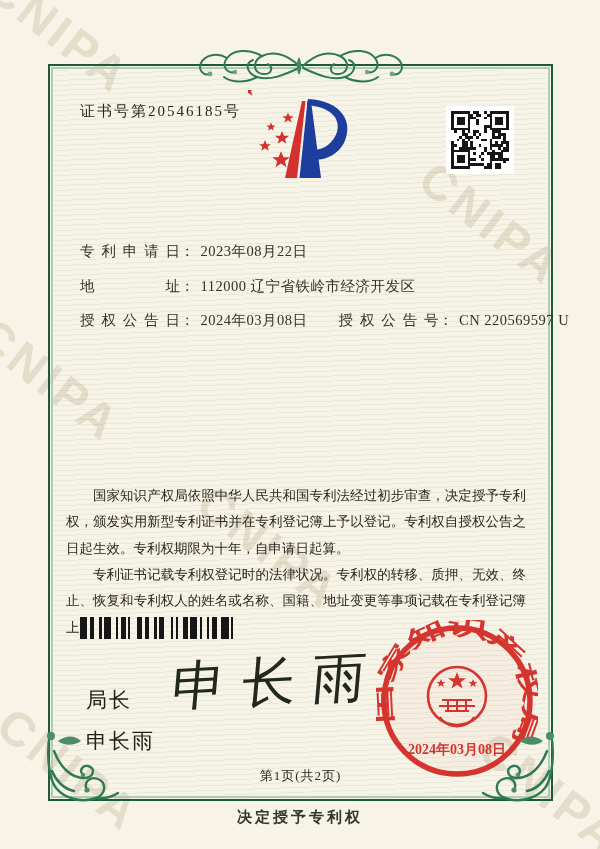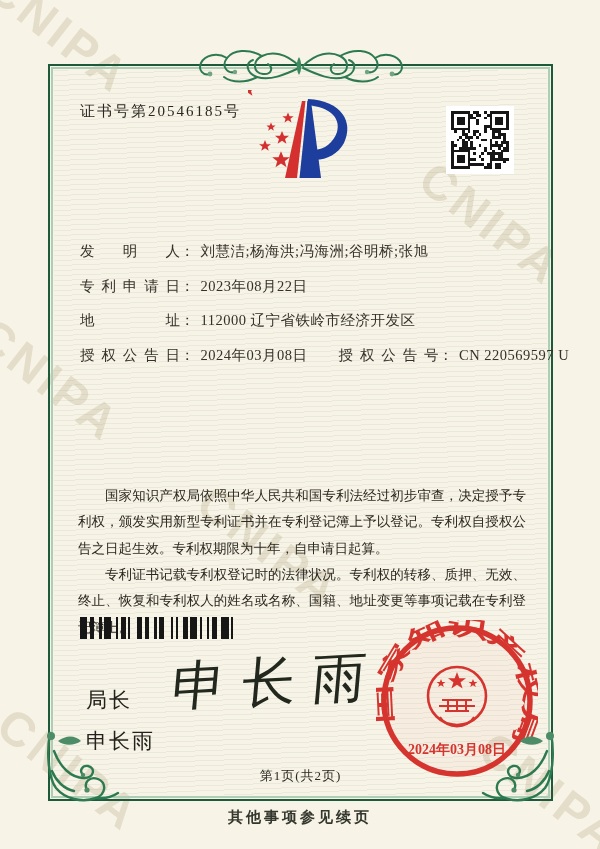--- a/index.html
+++ b/index.html
@@ -45,21 +45,21 @@
   }
   
   .fields{position:absolute;left:30px;top:176px;right:20px;font-size:14.5px;color:#35312a;}
   .frow{margin-bottom:15.5px;white-space:nowrap;}
   .flabel{display:inline-block;width:100px;text-align:justify;text-align-last:justify;vertical-align:bottom;}
   .fcolon{display:inline-block;margin-right:6px;}
   .fvalue{letter-spacing:0.5px;}
   .fvalue.inlinew{display:inline-block;width:138px;}
   .flabel.second{}
   
-  .paras{position:absolute;left:28px;right:25px;top:417px;font-size:13.5px;line-height:1.95;text-align:justify;color:#2c2820;}
+  .paras{position:absolute;left:16px;right:25px;top:417px;font-size:13.5px;line-height:1.95;text-align:justify;color:#2c2820;}
   .paras p{margin:0;text-indent:2em;}
   
   .barcode{position:absolute;left:30px;top:551px;height:22px;display:flex;}
   .barcode div{height:100%;}
   .barcode .b{background:#161616;}
   
   .director{position:absolute;left:36px;top:614px;font-size:21px;line-height:1.95;color:#23211c;letter-spacing:2px;}
   .sigscript{
     position:absolute;left:122px;top:580px;font-size:54px;color:#23281f;
     transform:rotate(-3deg) skewX(-8deg);letter-spacing:16px;white-space:nowrap;
@@ -590,23 +590,20 @@
         <div class="on"></div>
         <div class="on"></div>
         <div></div>
         <div></div>
         <div></div>
       </div>
   </div>
 
 
   <div class="fields">
-    <div class="frow">
-      <span class="flabel">发明人</span><span class="fcolon">：</span><span class="fvalue">刘慧洁;杨海洪;冯海洲;谷明桥;张旭</span>
-    </div>
     <div class="frow">
       <span class="flabel">专利申请日</span><span class="fcolon">：</span><span class="fvalue">2023年08月22日</span>
     </div>
     <div class="frow">
       <span class="flabel">地址</span><span class="fcolon">：</span><span class="fvalue">112000 辽宁省铁岭市经济开发区</span>
     </div>
     <div class="frow">
       <span class="flabel">授权公告日</span><span class="fcolon">：</span><span class="fvalue inlinew">2024年03月08日</span><span class="flabel second">授权公告号</span><span class="fcolon">：</span><span class="fvalue">CN 220569597 U</span>
     </div>
   </div>
@@ -687,13 +684,13 @@
         <path d="M72,80 v11 M81,80 v11 M90,80 v11"></path>
         <path d="M64,97 a20,20 0 0 0 34,0"></path>
       </g>
     </g>
     <text x="81" y="134" text-anchor="middle" font-size="14" font-weight="700" fill="#d3251f" font-family="'Liberation Serif',serif">2024年03月08日</text>
   </svg>
 
   <div class="pageinfo">第1页(共2页)</div>
 </div>
 
-<div class="contnote">其他事项参见续页</div>
+<div class="contnote">决定授予专利权</div>
 
 </body></html>

